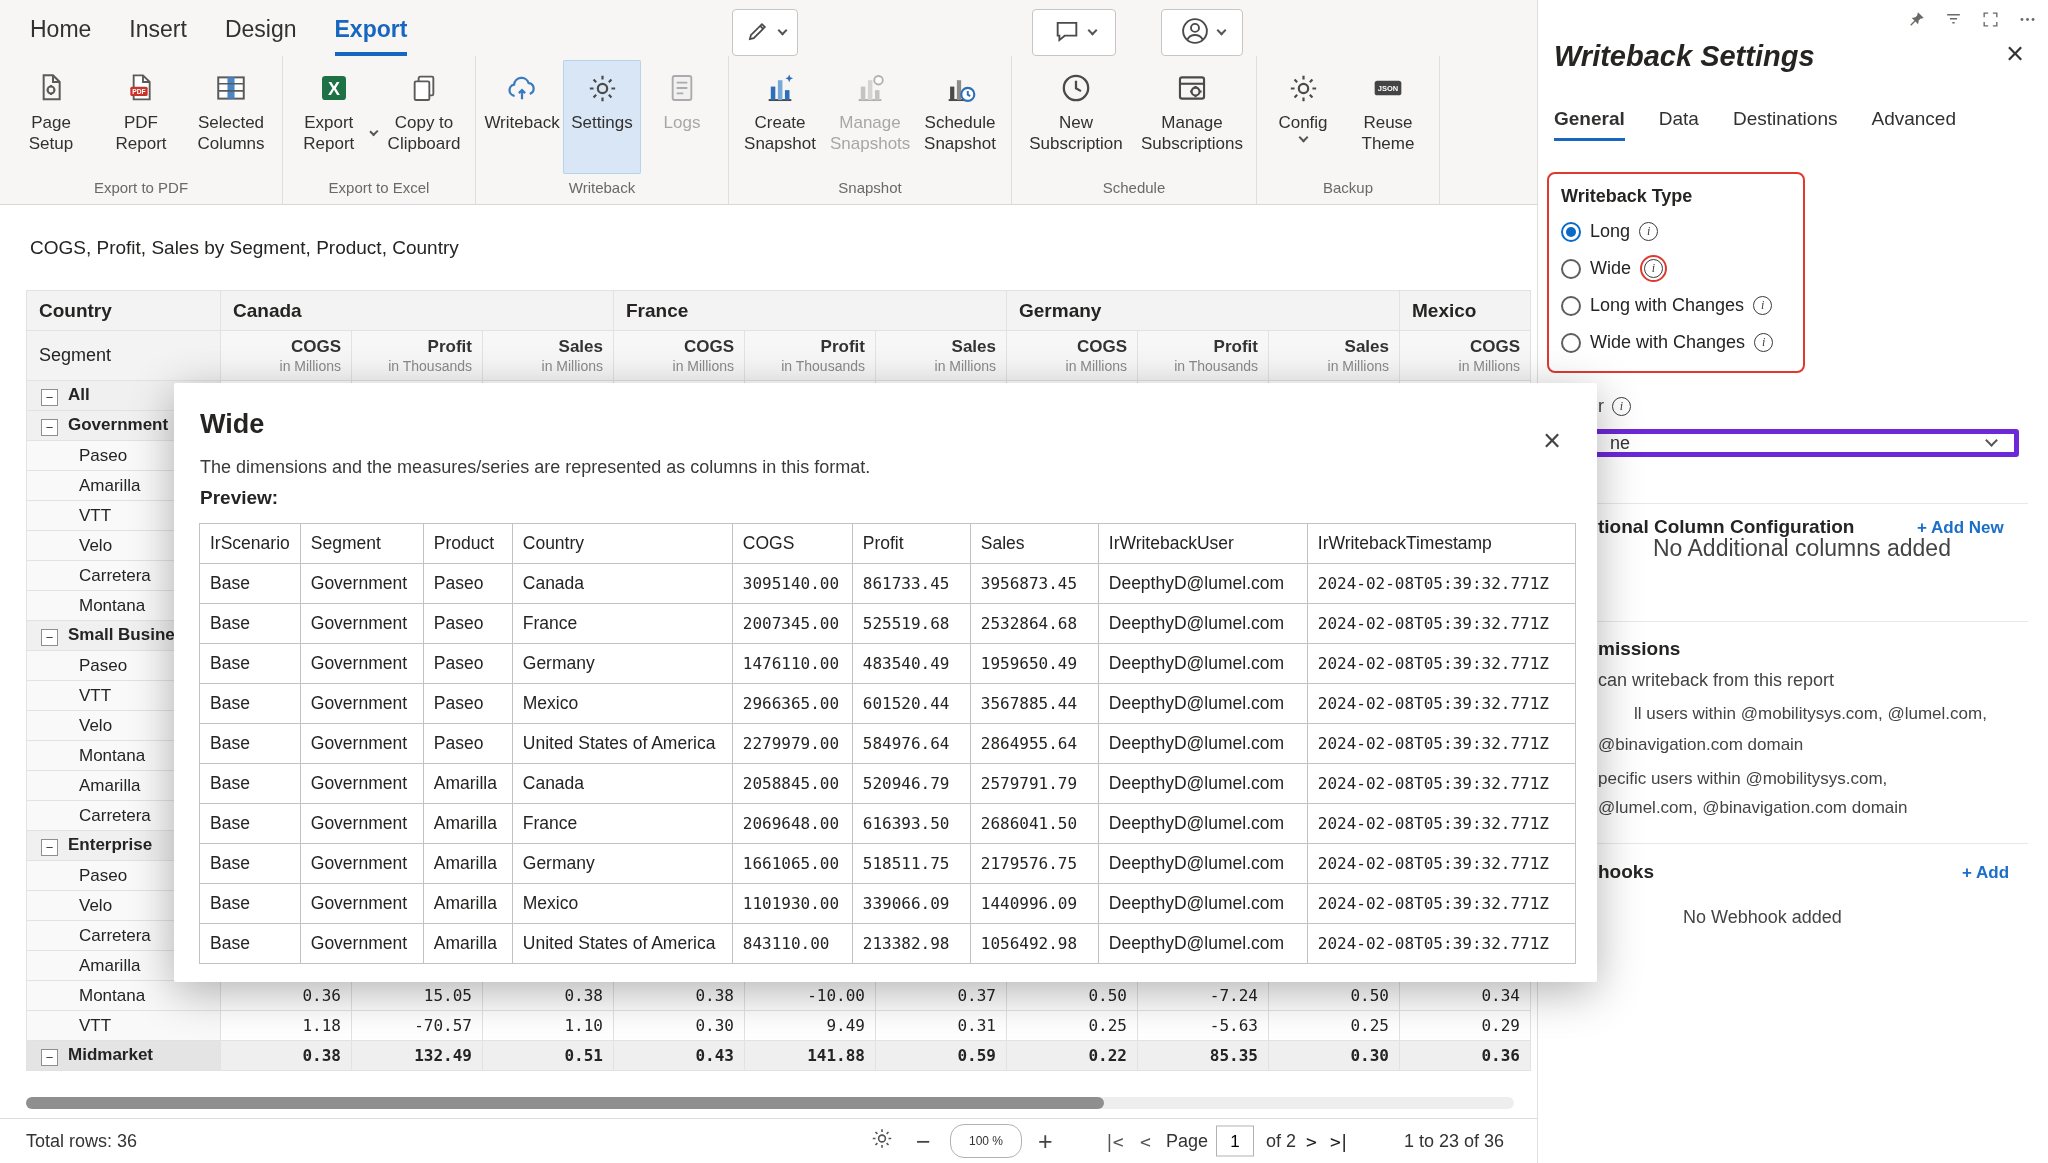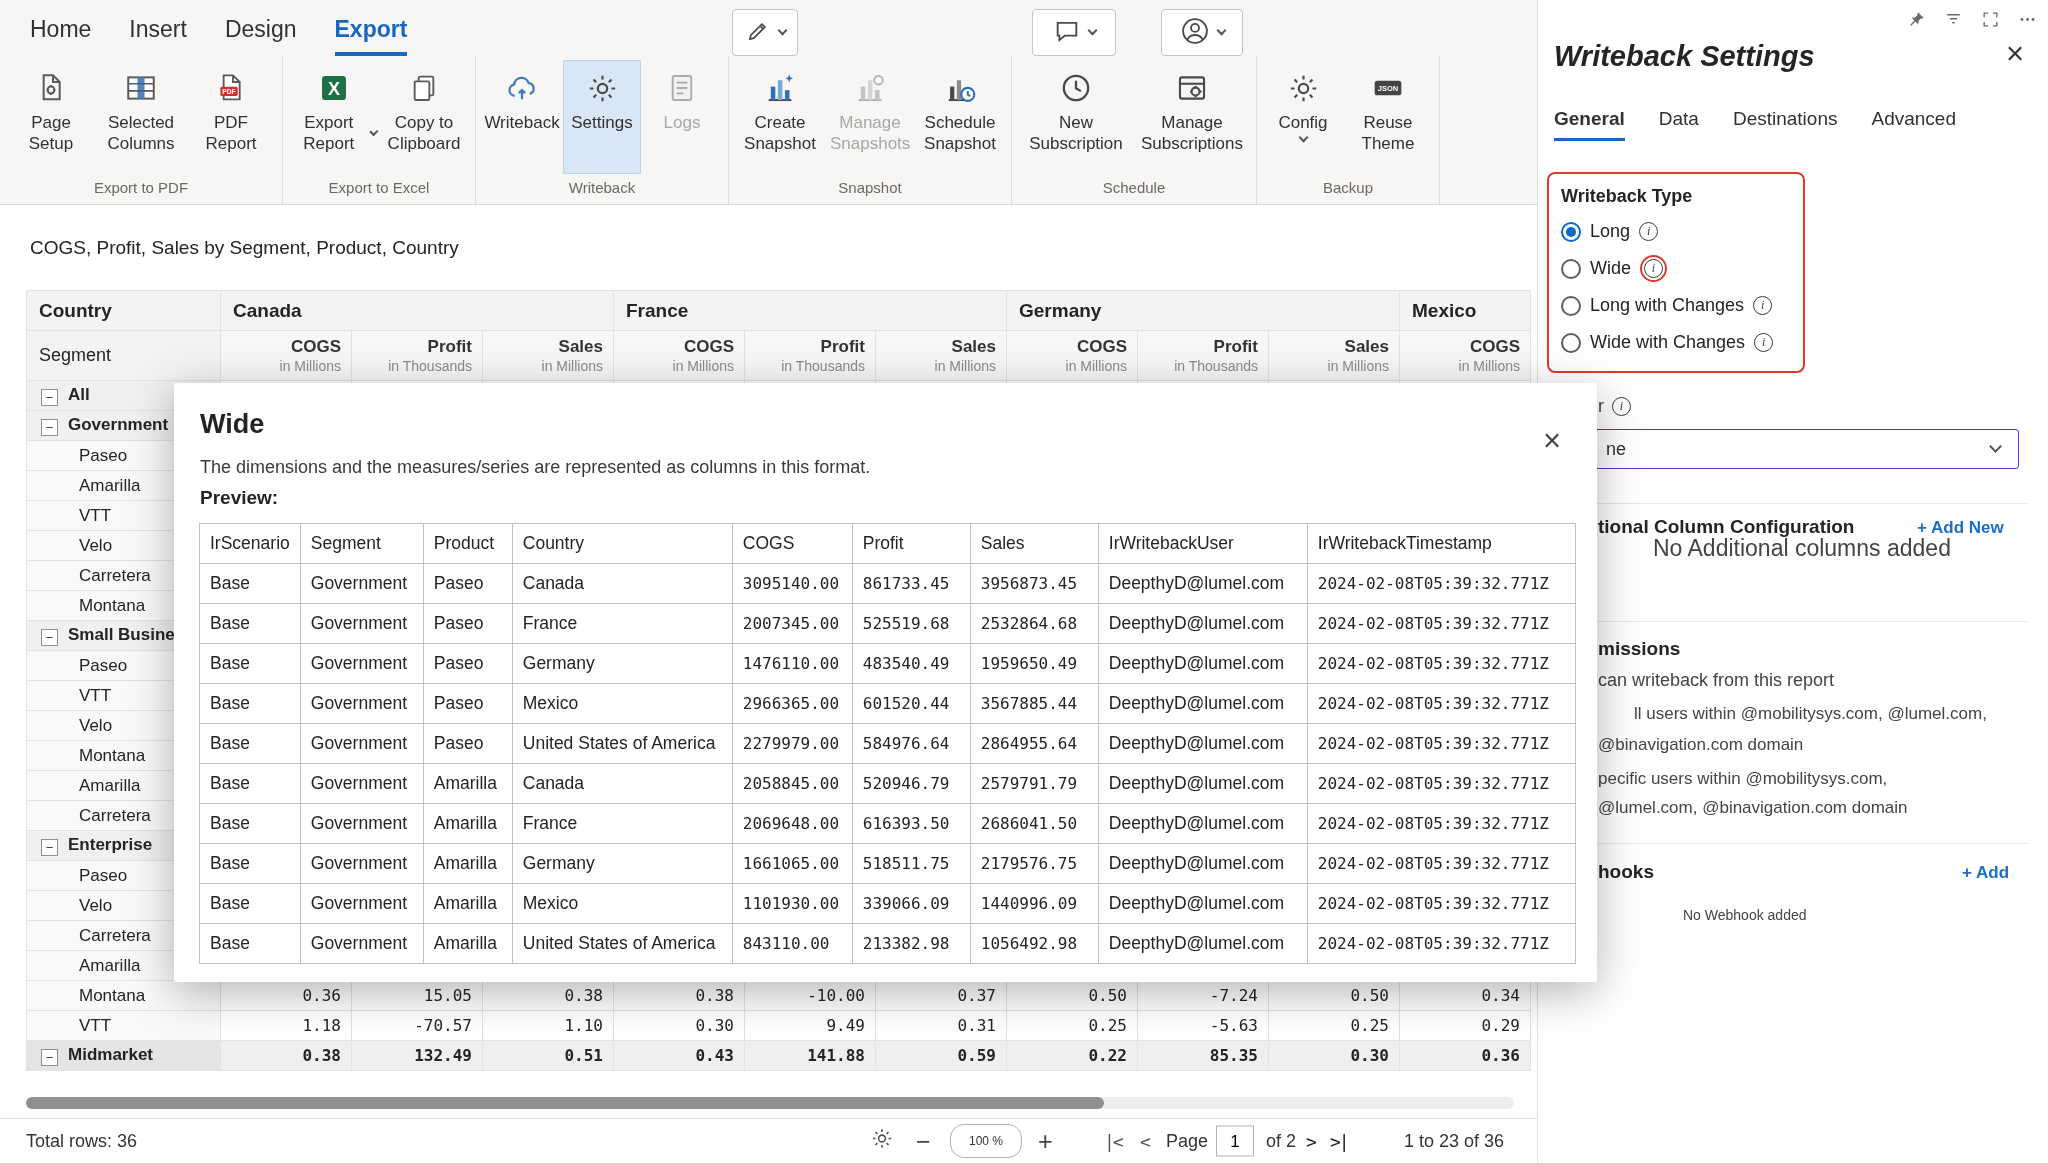--- a/index.html
+++ b/index.html
@@ -80,21 +80,21 @@
   .radio { width:20px; height:20px; border:2px solid #605e5c; border-radius:50%; flex:none; position:relative; }
   .radio.sel { border-color:#0b69c7; }
   .radio.sel::after { content:""; position:absolute; inset:3px; background:#0b69c7; border-radius:50%; }
   .info { width:19px; height:19px; border:1.4px solid #3b3a39; border-radius:50%; display:inline-flex; align-items:center; justify-content:center; font-size:12px; font-family:"Liberation Serif",serif; font-style:italic; color:#3b3a39; flex:none; cursor:pointer; }
   .redring { border:2px solid #e0392f; border-radius:50%; padding:2px; display:inline-flex; }
   .frag { position:absolute; color:#3b3a39; }
   .f-title { font-size:19px; font-weight:600; color:#252423; }
   .f-link { color:#1c6fc8; font-size:17px; font-weight:600; cursor:pointer; }
   .f-body { font-size:17px; color:#444; }
   .pline { position:absolute; left:20px; width:470px; height:1px; background:#e8e8e8; }
-  .f-dropdown { position:absolute; left:33px; top:429px; width:448px; height:40px; border:1px solid #6d28d9; border-radius:3px; display:flex; align-items:center; padding-left:34px; font-size:18px; color:#333; cursor:pointer; }
+  .f-dropdown { position:absolute; left:33px; top:429px; width:448px; height:28px; border:5px solid #6d28d9; border-radius:3px; display:flex; align-items:center; padding-left:34px; font-size:18px; color:#333; cursor:pointer; }
   .f-dropdown .chev { position:absolute; right:18px; border-color:#555; }
 
   
   .modal { position:absolute; left:174px; top:383px; width:1423px; height:599px; background:#fff; box-shadow:0 10px 45px rgba(0,0,0,.3); z-index:60; border-radius:2px; }
   .modal-title { position:absolute; top:26px; left:26px; font-size:27px; font-weight:700; color:#252423; }
   .modal-close { position:absolute; top:42px; right:36px; font-size:31px; color:#444; cursor:pointer; line-height:1; }
   .modal-desc { position:absolute; top:74px; left:26px; font-size:18px; color:#3b3a39; }
   .modal-preview { position:absolute; top:104px; left:26px; font-size:19px; font-weight:700; }
   table.preview { position:absolute; top:140px; left:25px; border-collapse:collapse; table-layout:fixed; font-size:17.5px; }
   .preview th, .preview td { border:1px solid #c4c2c0; height:40px; text-align:left; padding:0 10px; white-space:nowrap; overflow:hidden; color:#252423; font-weight:400; }
@@ -145,38 +145,38 @@
                   <path d="M6.5 2.5h7l5 5v13h-12z"></path>
                   <path d="M13.5 2.5v5h5"></path>
                   <circle cx="12" cy="13.5" r="2.6"></circle>
                   <path d="M12 9.8v1.2M12 16v1.2M8.9 13.5h1.2M13.9 13.5h1.2"></path>
                 </svg>
               </span>
             <span class="rlabel">Page Setup</span>
           </div>
           <div class="rbtn">
             <span class="icn">
-                <svg width="34" height="34" viewBox="0 0 24 24">
-                  <rect x="3" y="4.5" width="18" height="15" fill="#fff" stroke="#5a5a5a" stroke-width="1.4"></rect>
-                  <rect x="9.5" y="4.5" width="5" height="15" fill="#4a86c5"></rect>
-                  <path d="M3 9h18M3 14h18" stroke="#5a5a5a" stroke-width="1.2" fill="none"></path>
-                </svg>
-              </span>
-            <span class="rlabel">Selected Columns</span>
-          </div>
-          <div class="rbtn">
-            <span class="icn">
                 <svg width="32" height="32" viewBox="0 0 24 24">
                   <path d="M6.5 2.5h7l5 5v13h-12z" fill="#fff" stroke="#5a5a5a" stroke-width="1.4"></path>
                   <path d="M13.5 2.5v5h5" fill="none" stroke="#5a5a5a" stroke-width="1.4"></path>
                   <rect x="4" y="11" width="13" height="7" rx="1.2" fill="#c9342a"></rect>
                   <text x="10.5" y="16.4" font-size="5" fill="#fff" text-anchor="middle" font-weight="bold">PDF</text>
                 </svg>
               </span>
             <span class="rlabel">PDF Report</span>
+          </div>
+          <div class="rbtn">
+            <span class="icn">
+                <svg width="34" height="34" viewBox="0 0 24 24">
+                  <rect x="3" y="4.5" width="18" height="15" fill="#fff" stroke="#5a5a5a" stroke-width="1.4"></rect>
+                  <rect x="9.5" y="4.5" width="5" height="15" fill="#4a86c5"></rect>
+                  <path d="M3 9h18M3 14h18" stroke="#5a5a5a" stroke-width="1.2" fill="none"></path>
+                </svg>
+              </span>
+            <span class="rlabel">Selected Columns</span>
           </div>
         </div>
         <div class="rgroup-label">Export to PDF</div>
       </div>
 
       <div class="rgroup">
         <div class="rgroup-buttons">
           <div class="rbtn">
             <span class="icn">
                 <svg width="32" height="32" viewBox="0 0 24 24">
@@ -768,21 +768,21 @@
     <div class="pline" style="top:621px;"></div>
     <div class="frag f-title" style="left:60px; top:638px;">missions</div>
     <div class="frag f-body" style="left:60px; top:670px; font-size:18px;">can writeback from this report</div>
     <div class="frag f-body" style="left:60px; top:704px;margin-left:36px;">ll users within @mobilitysys.com, @lumel.com,</div>
     <div class="frag f-body" style="left:60px; top:735px;">@binavigation.com domain</div>
     <div class="frag f-body" style="left:60px; top:769px;">pecific users within @mobilitysys.com,</div>
     <div class="frag f-body" style="left:60px; top:798px;">@lumel.com, @binavigation.com domain</div>
     <div class="pline" style="top:843px;"></div>
     <div class="frag f-title" style="left:60px; top:861px;">hooks</div>
     <div class="frag f-link" style="left:424px; top:863px;">+ Add</div>
-    <div class="frag f-body" style="left:145px; top:907px; font-size:14px;">No Webhook added</div>
+    <div class="frag f-body" style="left:145px; top:907px; font-size:18px;">No Webhook added</div>
   </div>
 
   <div class="modal">
     <div class="modal-title">Wide</div>
     <span class="modal-close">×</span>
     <div class="modal-desc">The dimensions and the measures/series are represented as columns in this format.</div>
     <div class="modal-preview">Preview:</div>
     <table class="preview">
       <colgroup>
         <col style="width:100px">

